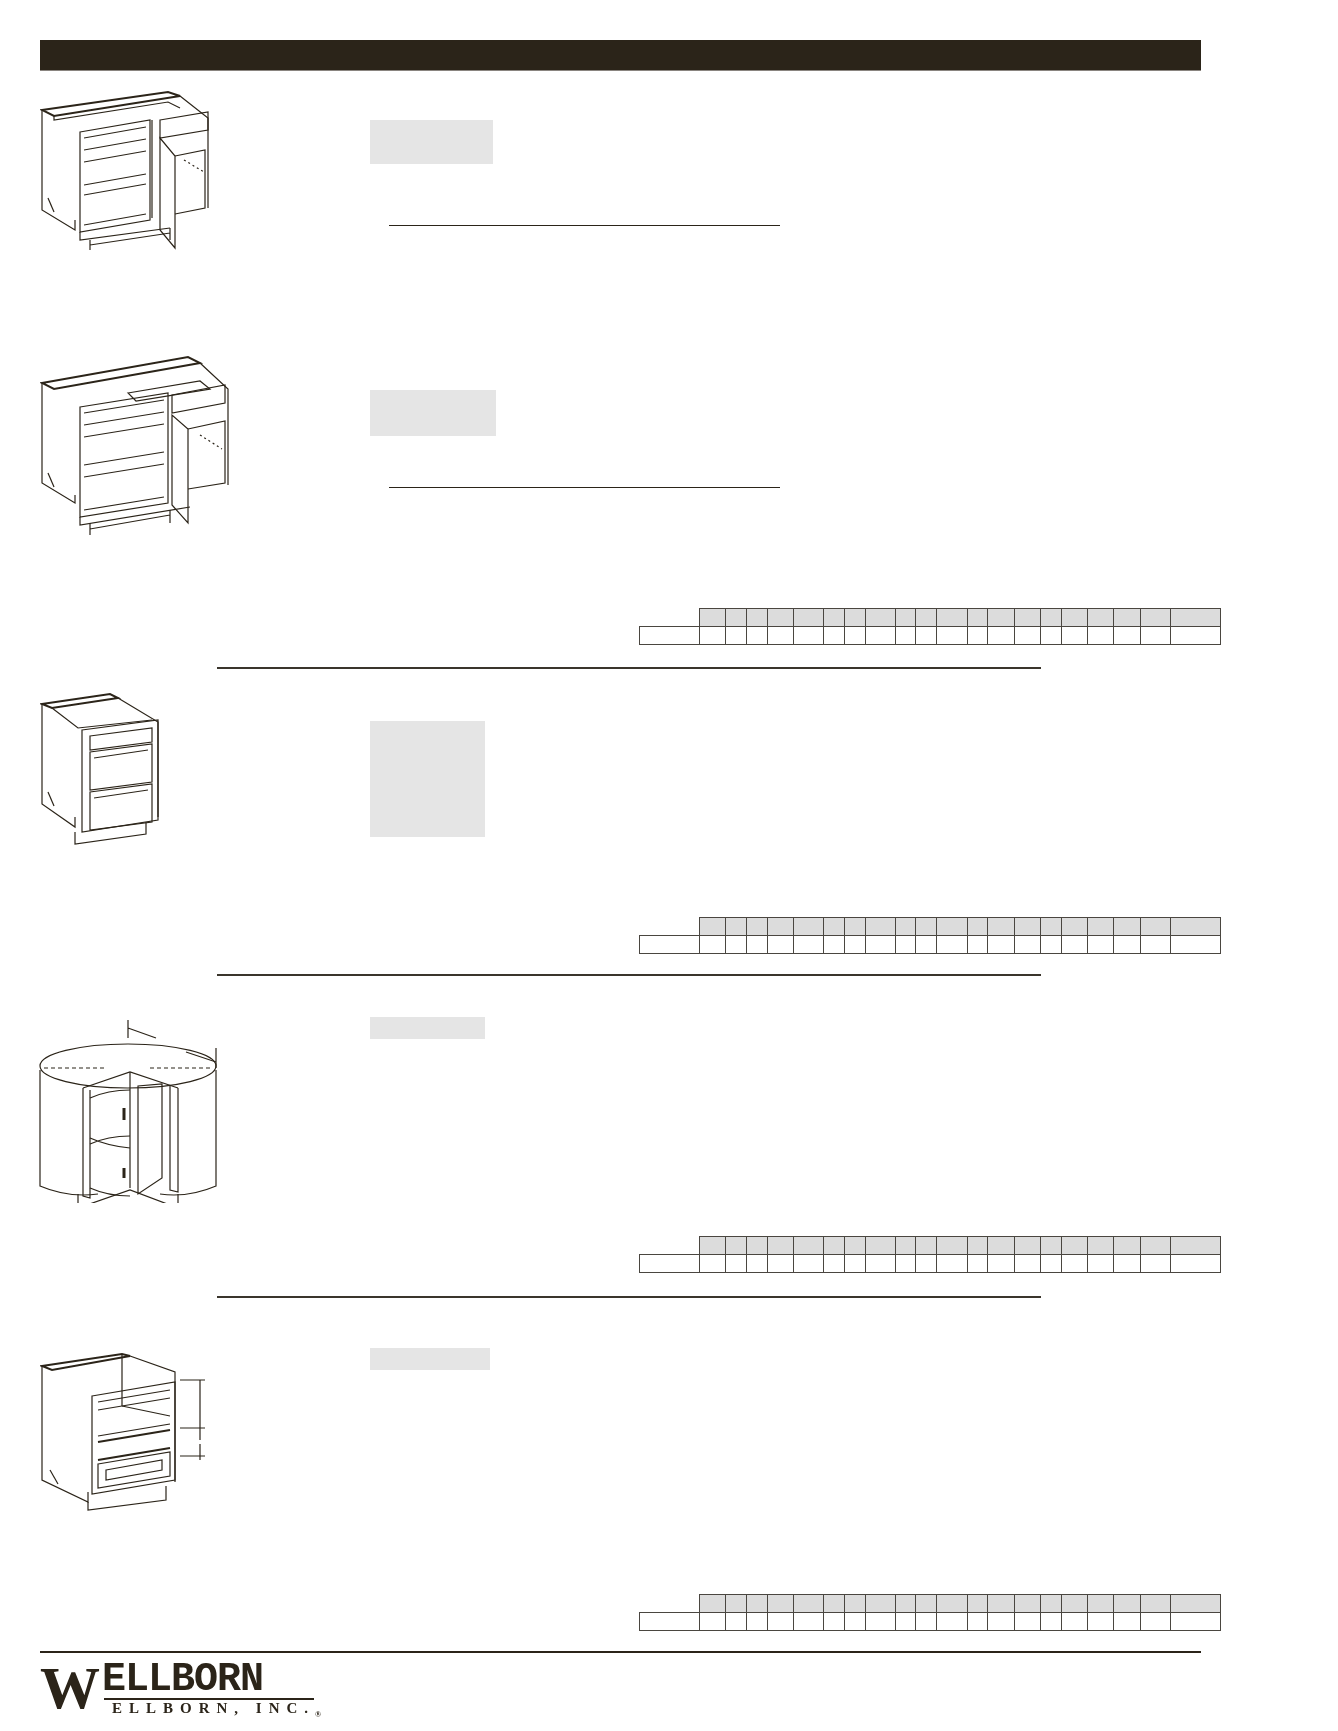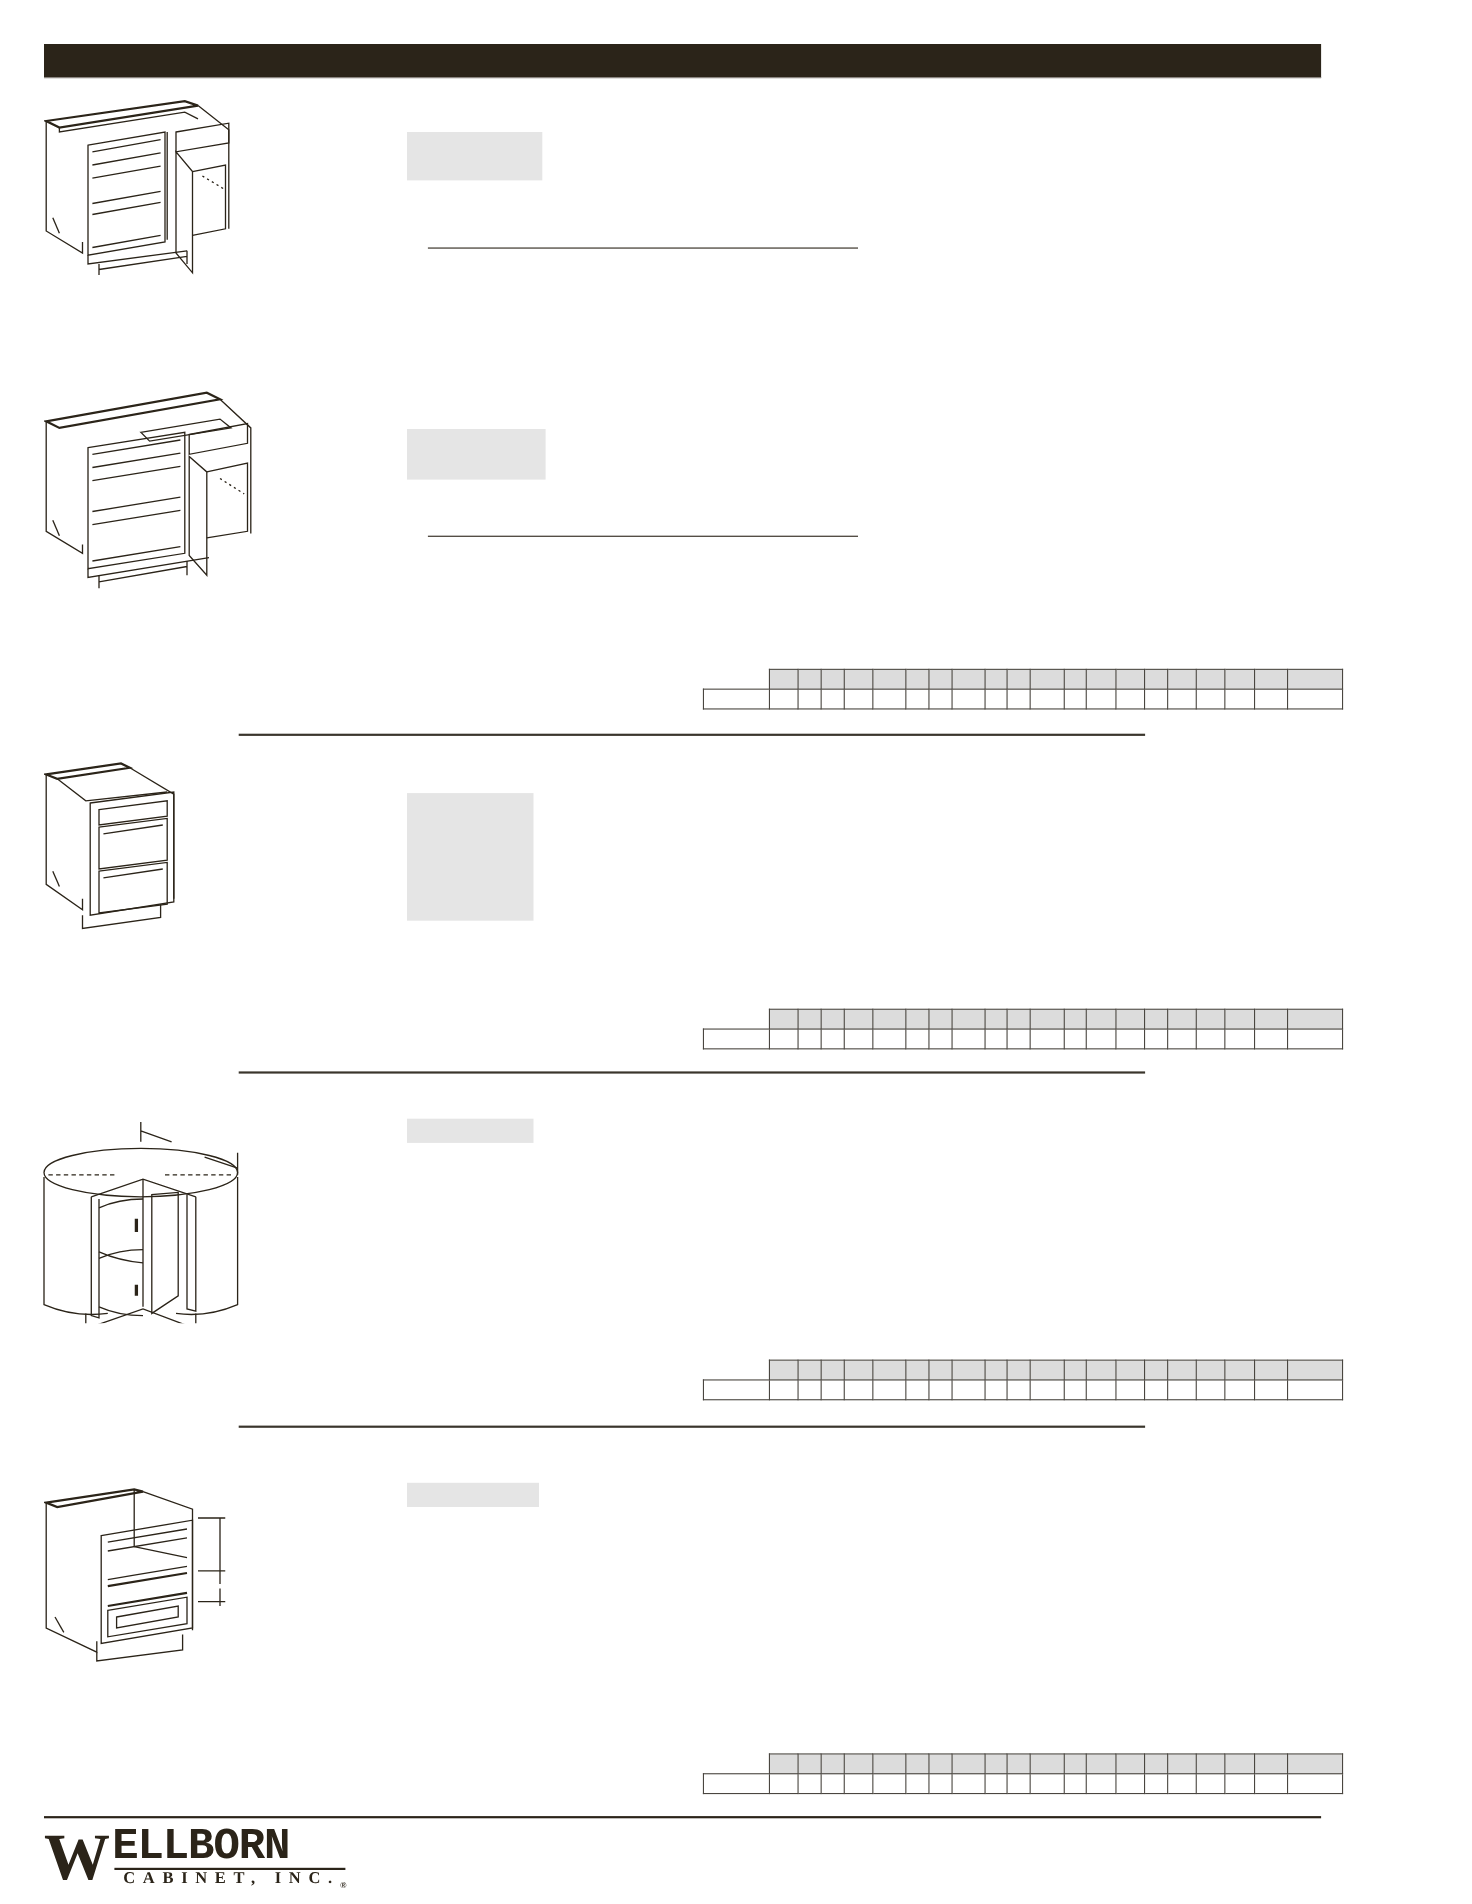--- a/index.html
+++ b/index.html
@@ -336,14 +336,14 @@
     <td class="body"></td>
   </tr>
 </tbody>
   </table>
 
 <div class="abs footer-line"></div>
 <div class="abs logo">
   <span class="big-w">W</span>
   <span class="ellborn">ELLBORN</span>
   <div class="logo-rule"></div>
-  <span class="sub"><span>CABINET, INC.</span><span class="reg">®</span></span>
+  <span class="sub"><span>ELLBORN, INC.</span><span class="reg">®</span></span>
 </div>
 
 </body></html>

